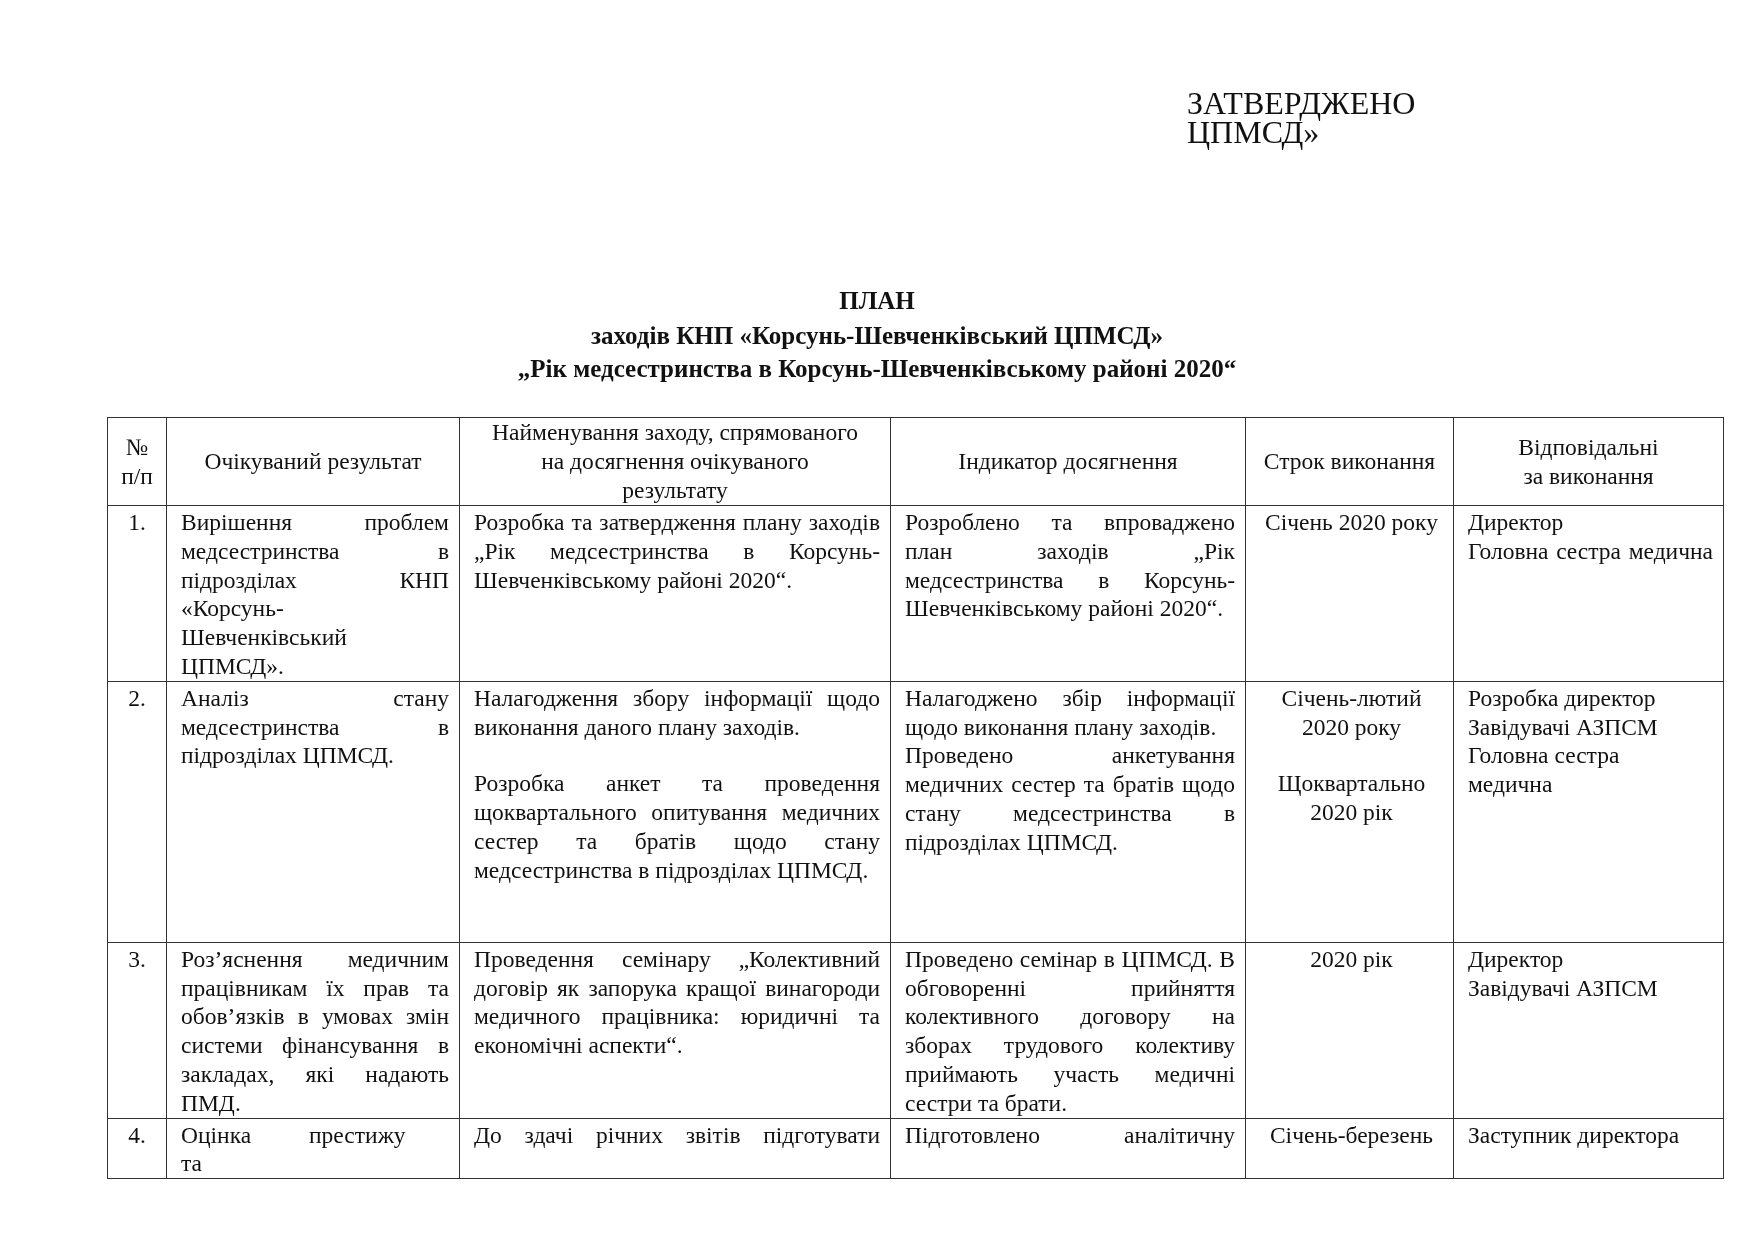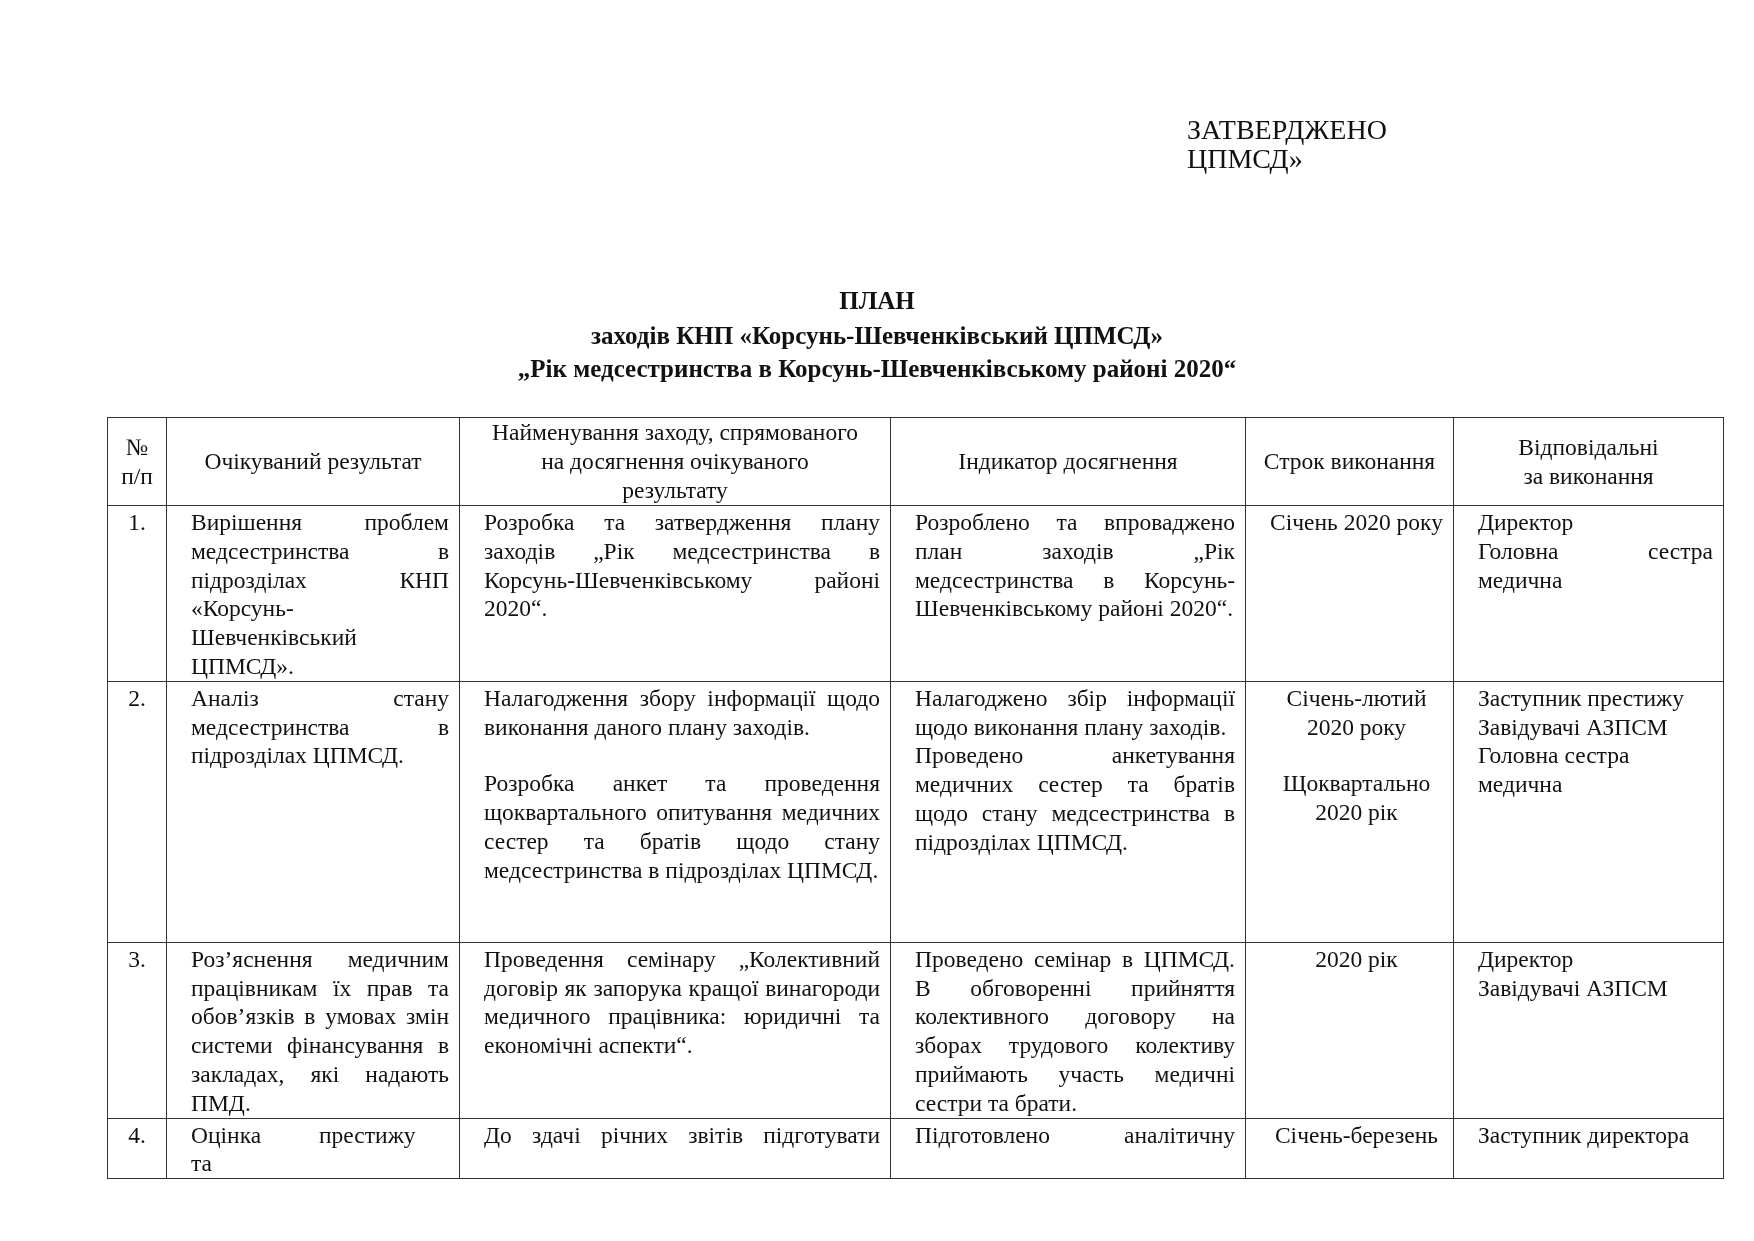--- a/index.html
+++ b/index.html
@@ -1,24 +1,24 @@
 <!DOCTYPE html>
 <html><head>
 <meta charset="utf-8">
 <style>
   html, body { margin:0; padding:0; background:#ffffff; }
   body { width:1754px; height:1241px; position:relative; overflow:hidden;
          font-family:"Liberation Serif", "DejaVu Serif", serif; color:#111; }
-  .approval { position:absolute; left:1187px; top:115px; width:460px; font-size:28px; line-height:29px; }
+  .approval { position:absolute; left:1187px; top:89px; width:460px; font-size:32px; line-height:29px; }
   .approval .line { display:block; }
   .approval .just { display:flex; justify-content:space-between; }
   .u { text-decoration:underline; white-space:pre; }
   .title { position:absolute; left:0; width:1754px; text-align:center; font-weight:bold; font-size:25px; line-height:29px; }
   table { position:absolute; left:107px; top:417px; border-collapse:collapse; table-layout:fixed; font-size:23.5px; line-height:28.8px; }
-  td, th { border:1.5px solid #333; vertical-align:top; padding:2px 10px 0 24px; font-weight:normal; }
+  td, th { border:1.5px solid #333; vertical-align:top; padding:2px 10px 0 14px; font-weight:normal; }
   th { vertical-align:middle; text-align:center; padding:0 8px; }
   td.j { text-align:justify; text-align-last:left; }
   td.c { text-align:center; }
   td.num { text-align:center; padding:2px 4px 0 4px; }
   .line { display:block; }
   .para-gap { height:28px; }
   .jl { display:flex; justify-content:flex-end; }
 </style>
 </head>
 <body>
@@ -88,21 +88,21 @@
       <span class="line">Проведено анкетування медичних сестер та братів щодо стану медсестринства в підрозділах ЦПМСД.</span>
     </td>
     <td class="c">
       <span class="line">Січень-лютий</span>
       <span class="line">2020 року</span>
       <span class="para-gap line"></span>
       <span class="line">Щоквартально</span>
       <span class="line">2020 рік</span>
     </td>
     <td>
-      <span class="line">Заступник престижу</span>
+      <span class="line">Розробка директор</span>
       <span class="line">Завідувачі АЗПСМ</span>
       <span class="line">Головна сестра</span>
       <span class="line">медична</span>
     </td>
   </tr>
 
   <tr style="height:173px">
     <td class="num">3.</td>
     <td class="j">Роз’яснення медичним працівникам їх прав та обов’язків в умовах змін системи фінансування в закладах, які надають ПМД.</td>
     <td class="j">Проведення семінару „Колективний договір як запорука кращої винагороди медичного працівника: юридичні та економічні аспекти“.</td>

